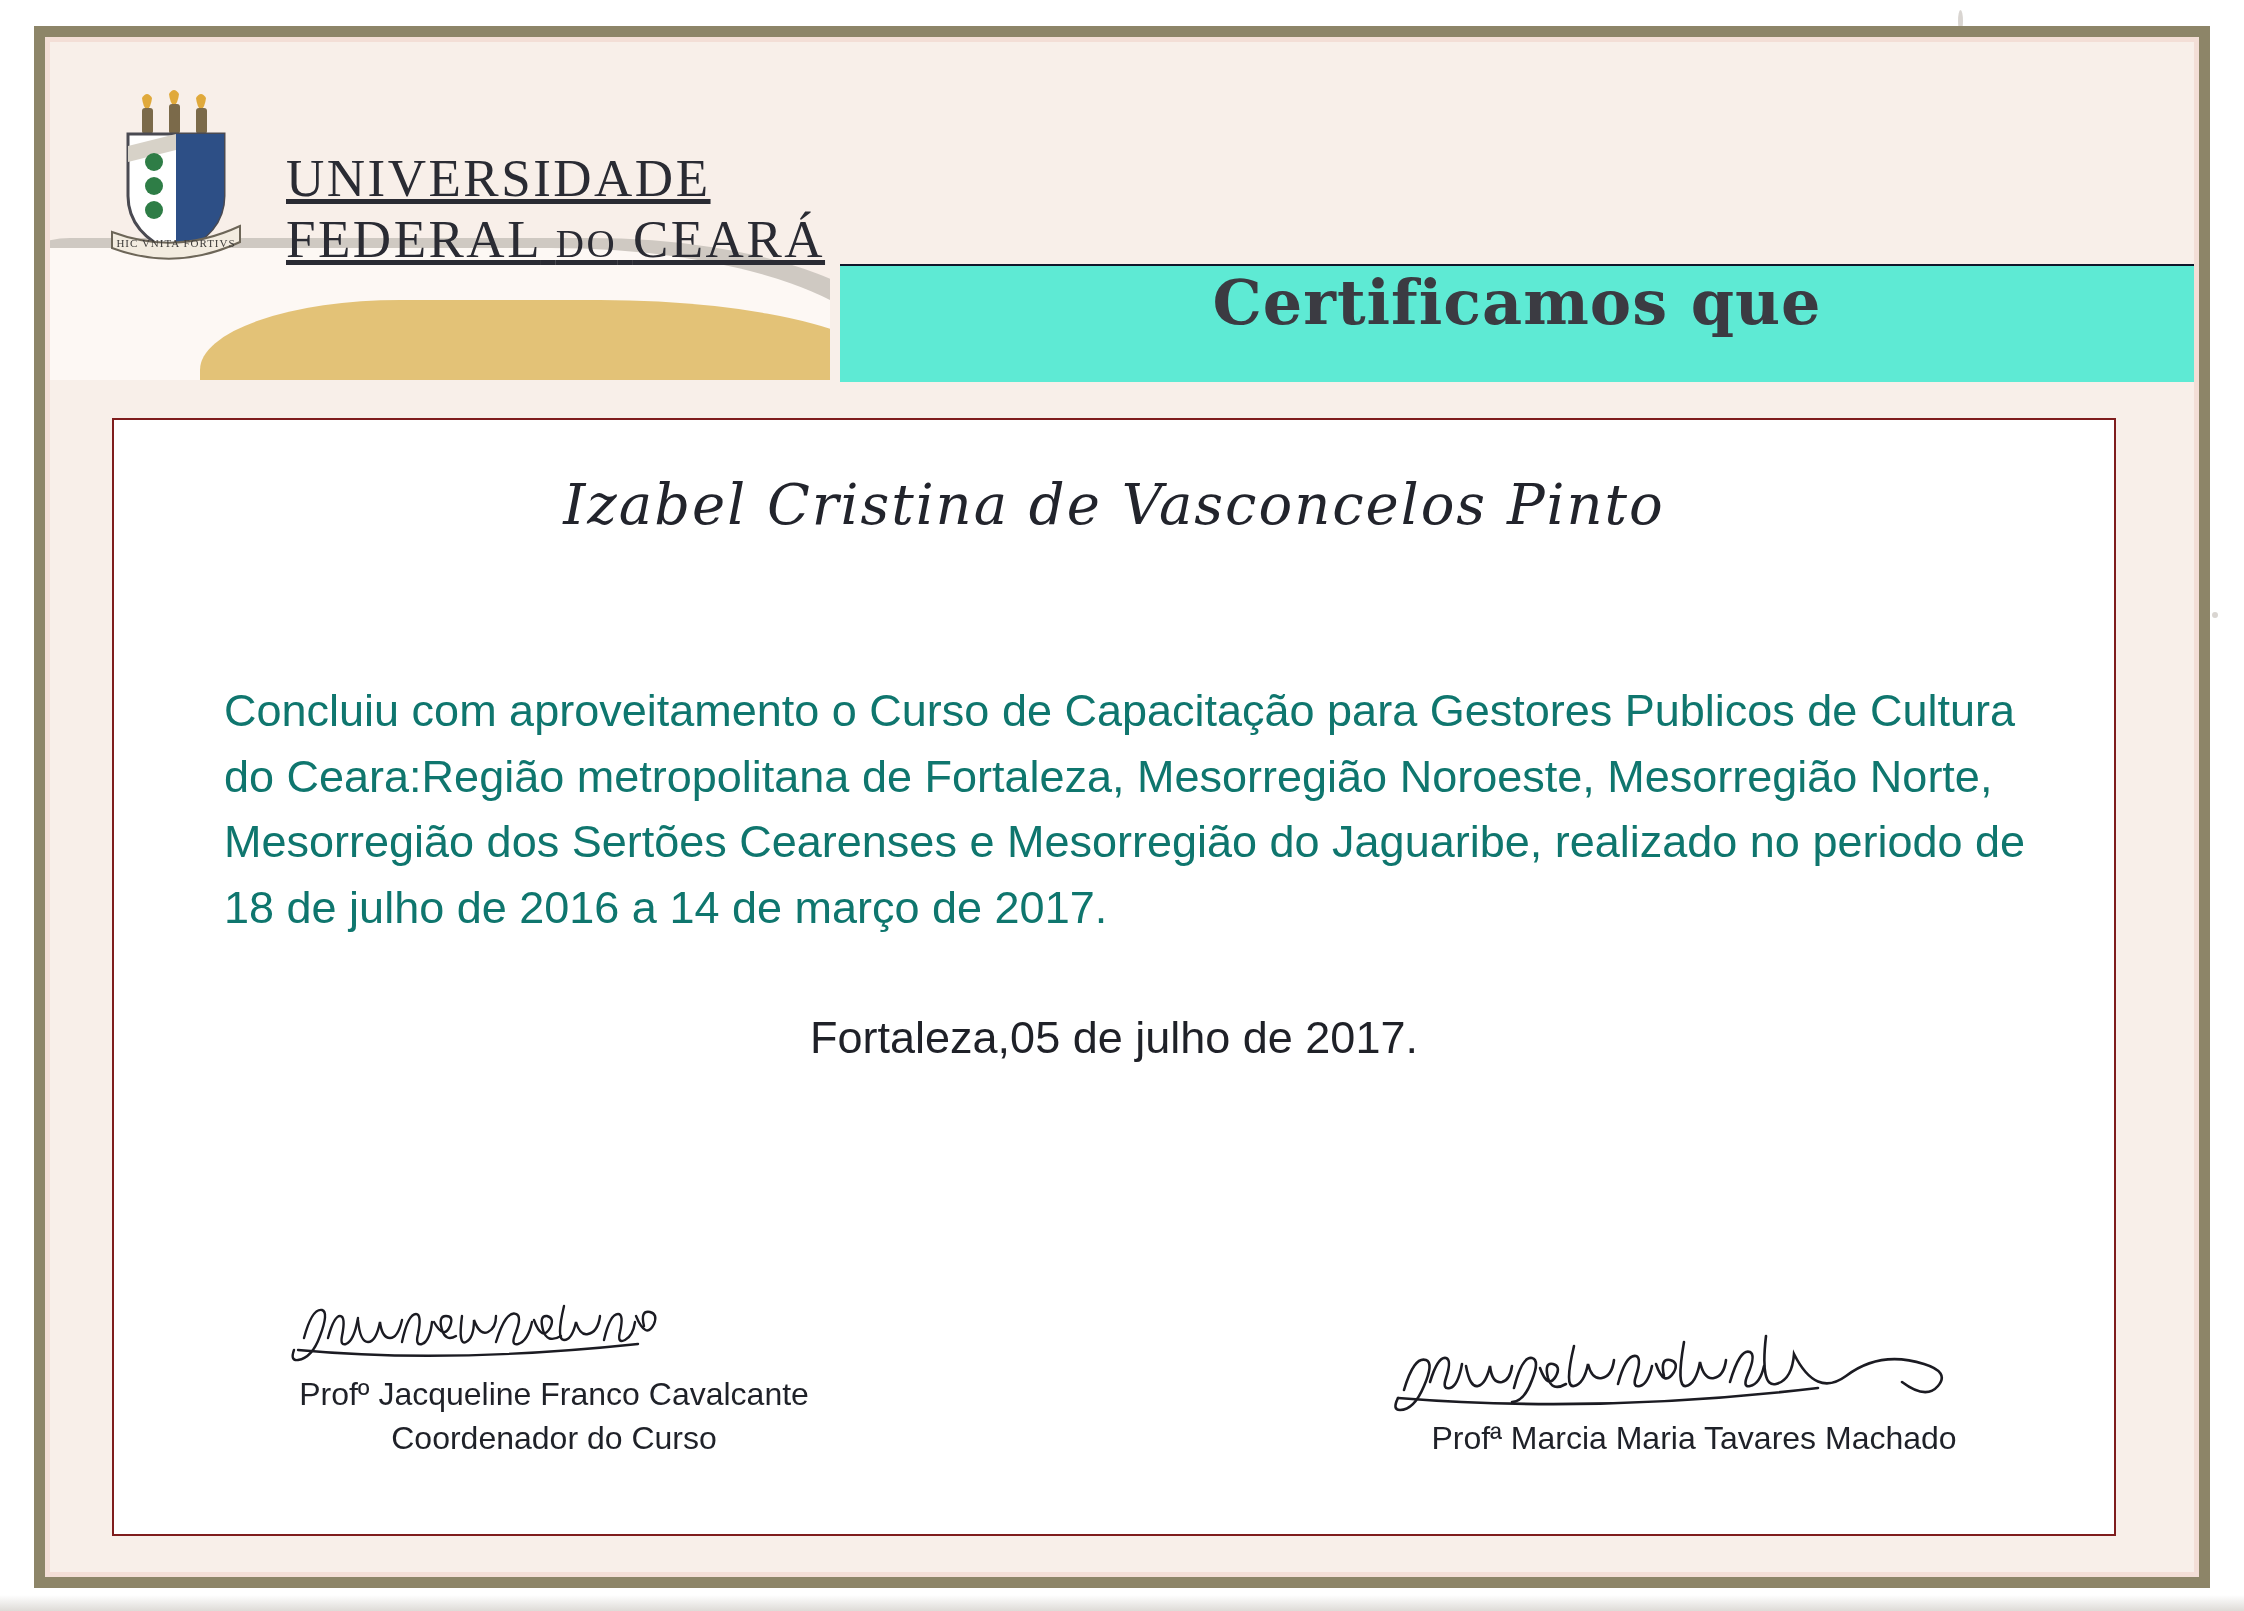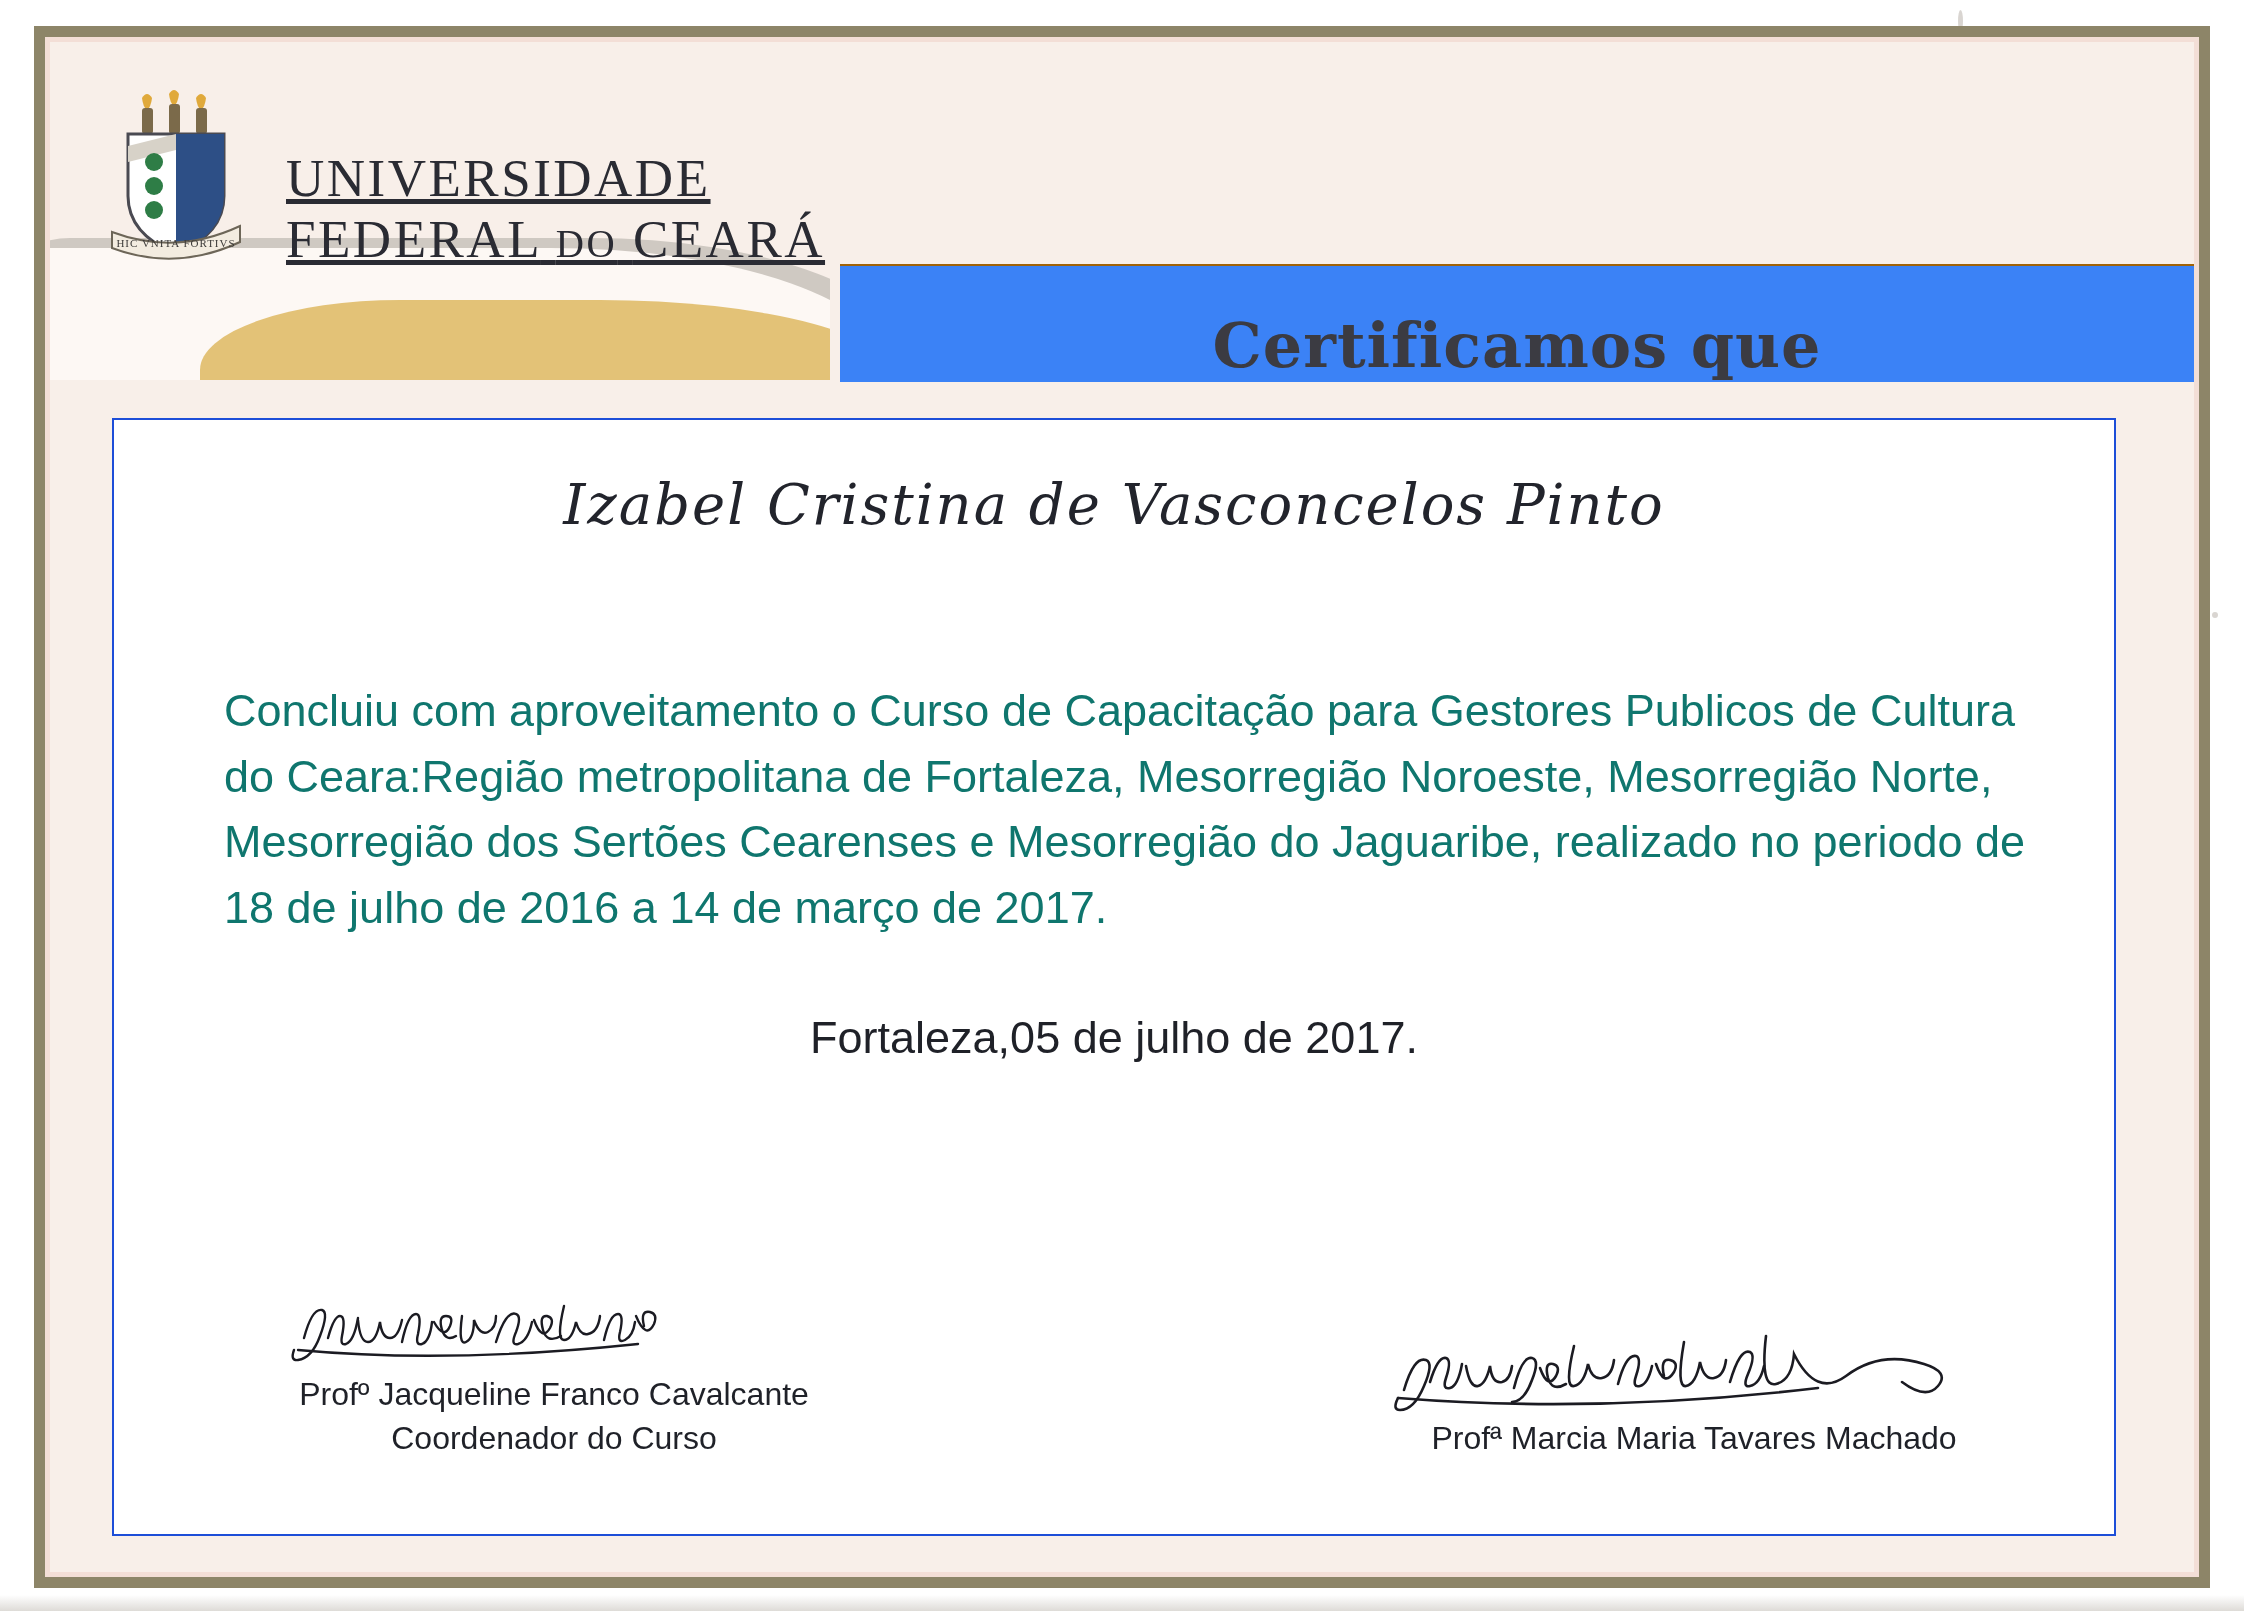--- a/index.html
+++ b/index.html
@@ -155,45 +155,45 @@
     letter-spacing: 4px;
     text-transform: uppercase;
     white-space: nowrap;
   }
   .certificamos-bar {
     position: absolute;
     left: 0px;
     top: 222px;
     right: 0;
     height: 116px;
-    background: #3b82f6;
+    background: #5eead4;
     display: flex;
-    align-items: flex-end;
+    align-items: flex-start;
     justify-content: center;
-    border-top: 2px solid #a16207;
+    border-top: 2px solid #0f172a;
   }
   .certificamos-text {
     font-family: "DejaVu Serif", serif;
     font-weight: 700;
     font-style: normal;
     font-size: 62px;
     color: #3b3b42;
     letter-spacing: 1px;
     white-space: nowrap;
   }
 
   
   .body-panel {
     position: absolute;
     left: 78px;
     top: 392px;
     width: 2004px;
     height: 1118px;
     background: #ffffff;
-    border: 2px solid #1d4ed8;
+    border: 2px solid #7f1d1d;
     box-sizing: border-box;
   }
 
   .recipient {
     position: absolute;
     left: 0;
     right: 0;
     top: 52px;
     text-align: center;
     font-family: "DejaVu Serif", serif;

